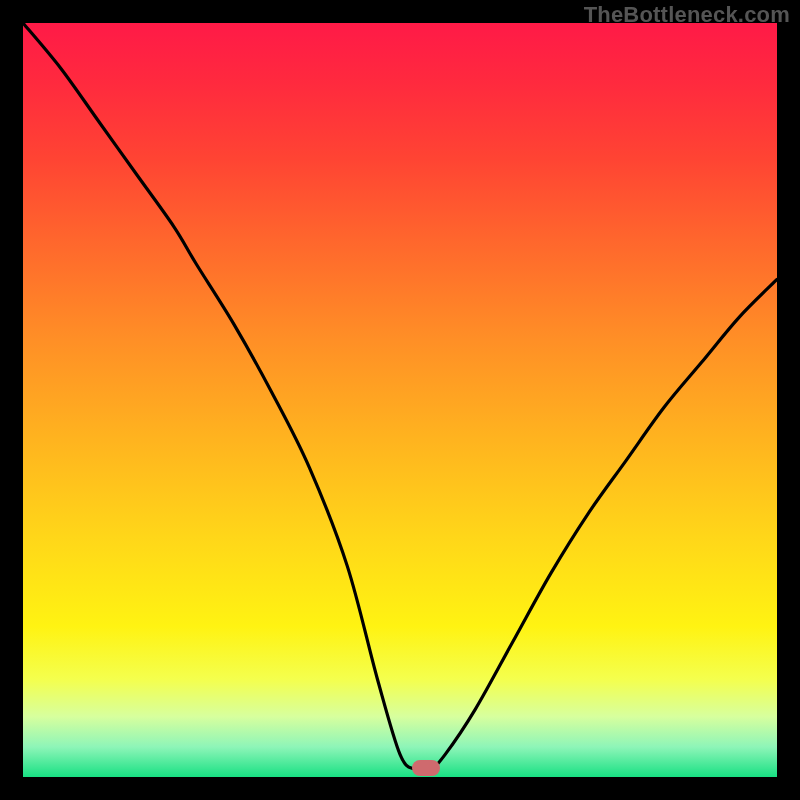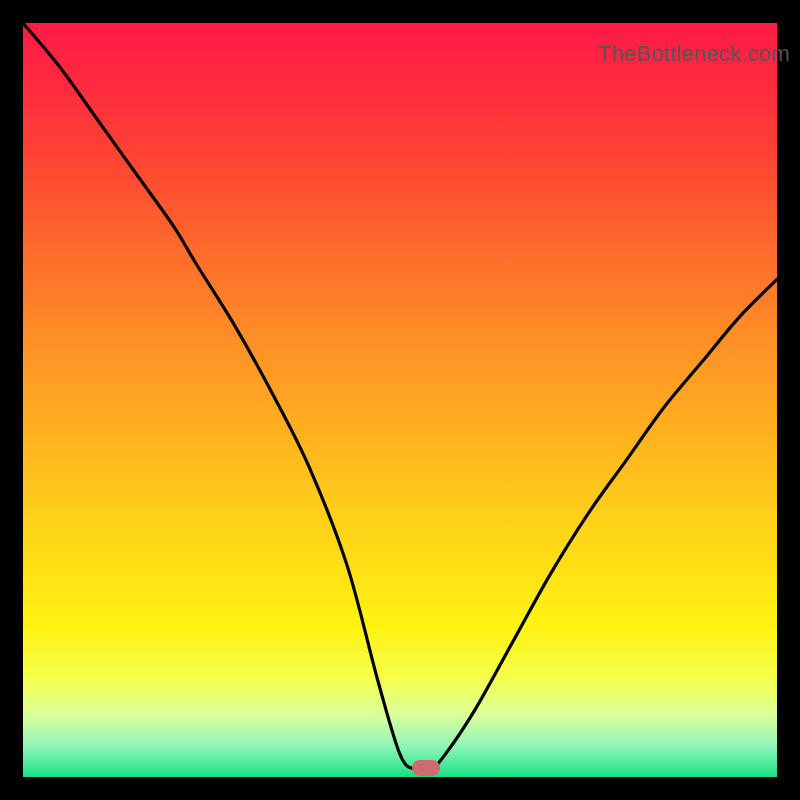--- a/index.html
+++ b/index.html
@@ -16,24 +16,23 @@
     width: 800px;
     height: 800px;
     background: #000;
   }
   .watermark {
     position: absolute;
     top: 2px;
     right: 10px;
     color: #555;
     font-size: 22px;
-    font-weight: 400;
+    font-weight: 700;
     letter-spacing: 0.2px;
     z-index: 10;
-    margin-top: 39px;
   }
   .plot-area {
     position: absolute;
     left: 23px;
     top: 23px;
     width: 754px;
     height: 754px;
     background: linear-gradient(to bottom,
       #ff1a47 0%,
       #ff2a3e 8%,

